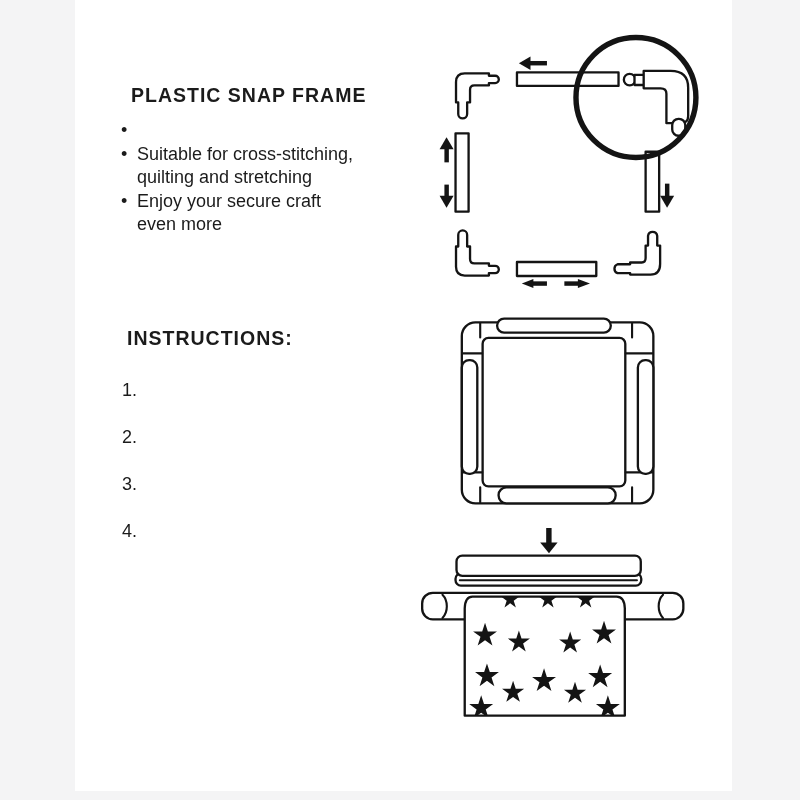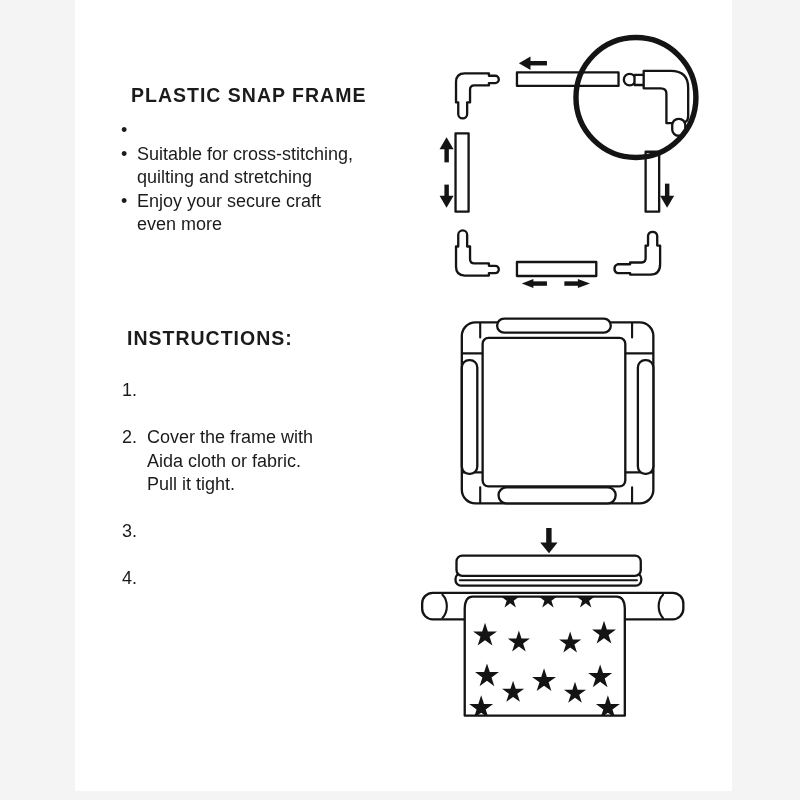--- a/index.html
+++ b/index.html
@@ -67,23 +67,20 @@
 </ul>
 
 <h2 class="ins-heading abs">INSTRUCTIONS:</h2>
 
 <ol class="steps abs">
   <li>
     <span class="num">1.</span>
   </li>
   <li>
     <span class="num">2.</span>
-    <span class="pre">Cover the frame with
-Aida cloth or fabric.
-Pull it tight.</span>
   </li>
   <li>
     <span class="num">3.</span>
   </li>
   <li>
     <span class="num">4.</span>
   </li>
 </ol>
 
 <svg class="diagrams abs" width="330" height="740" viewBox="410 25 330 765">

